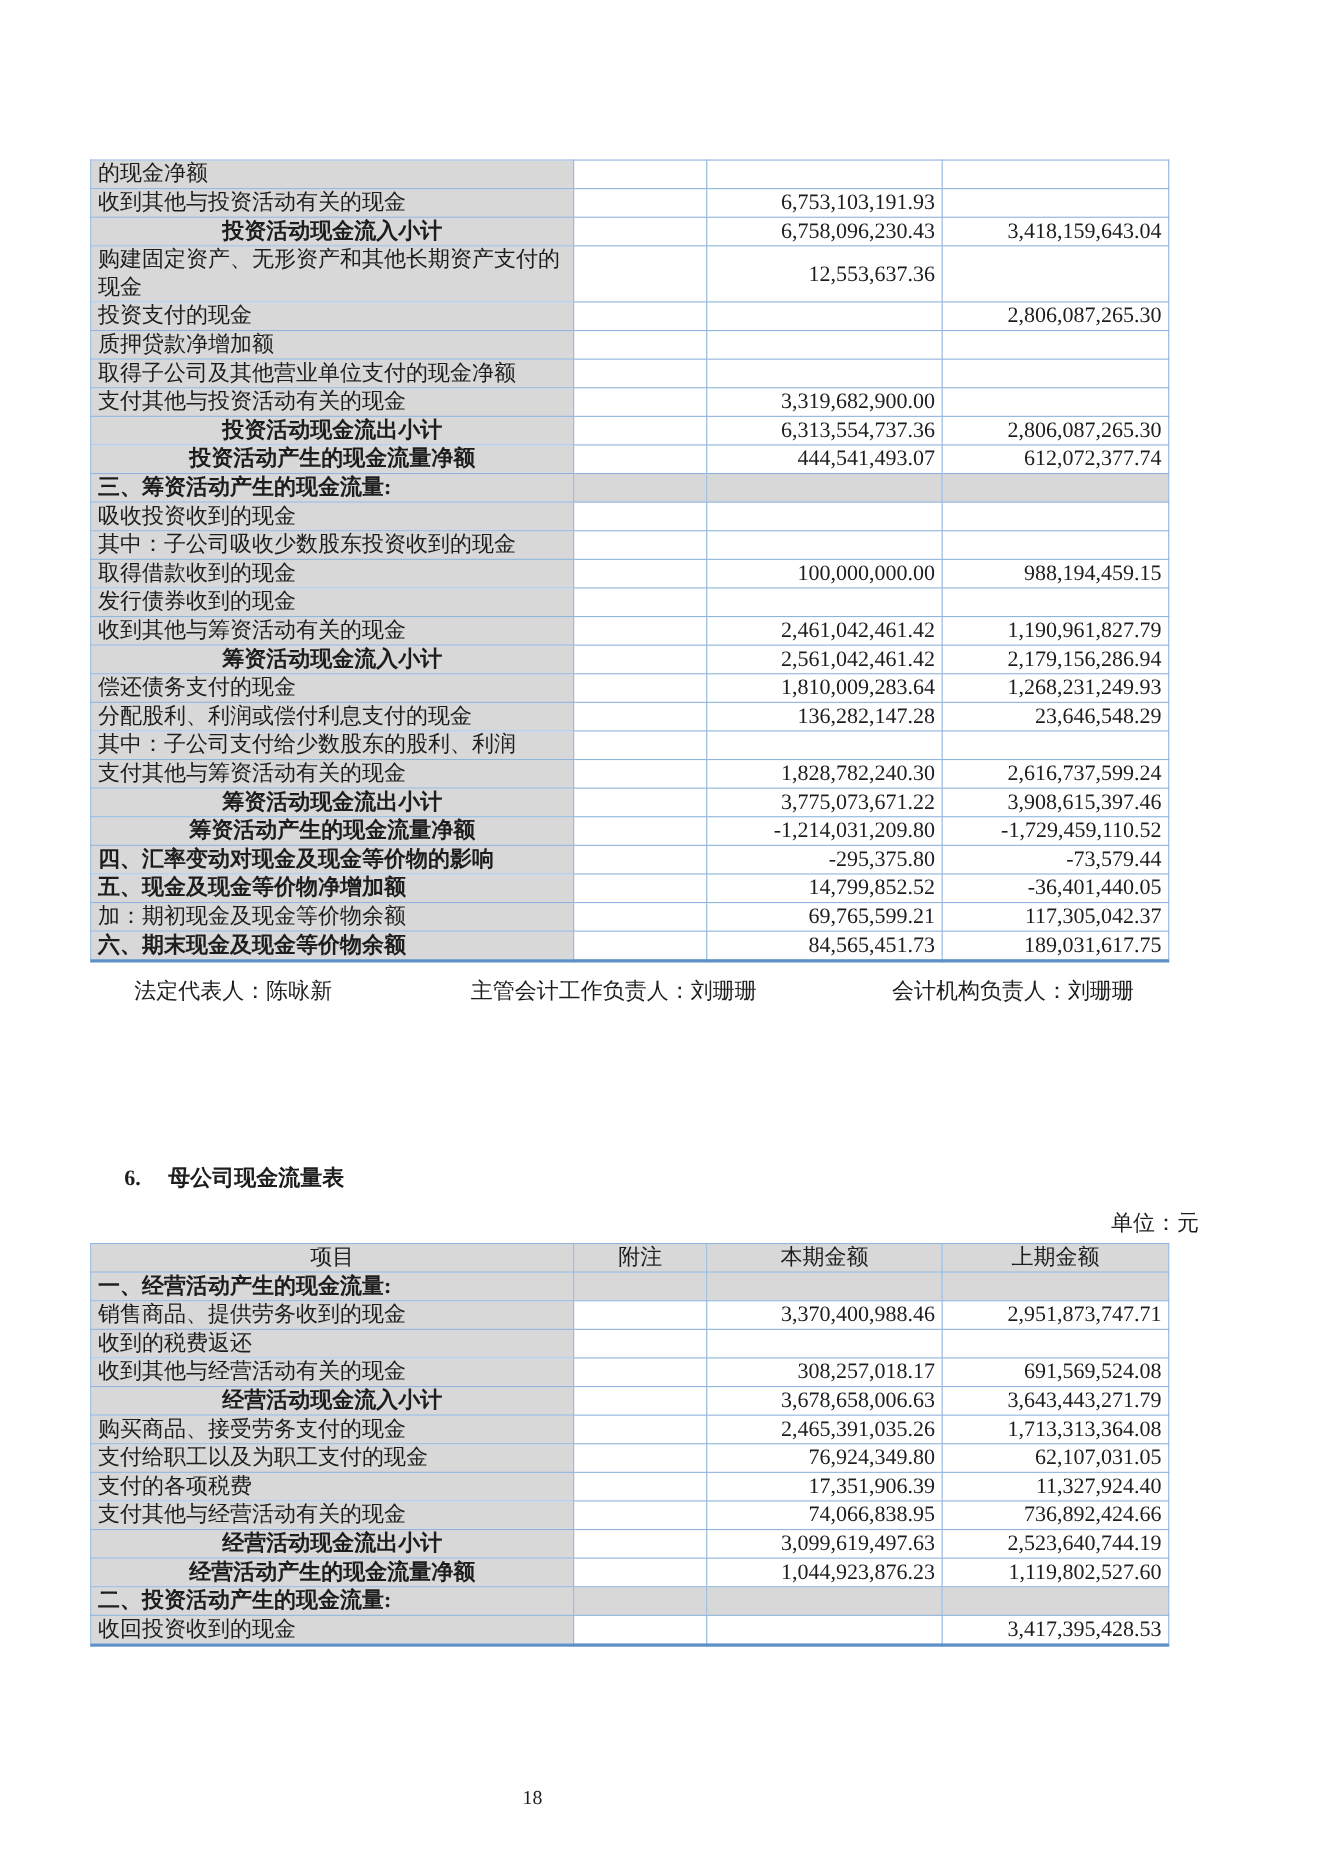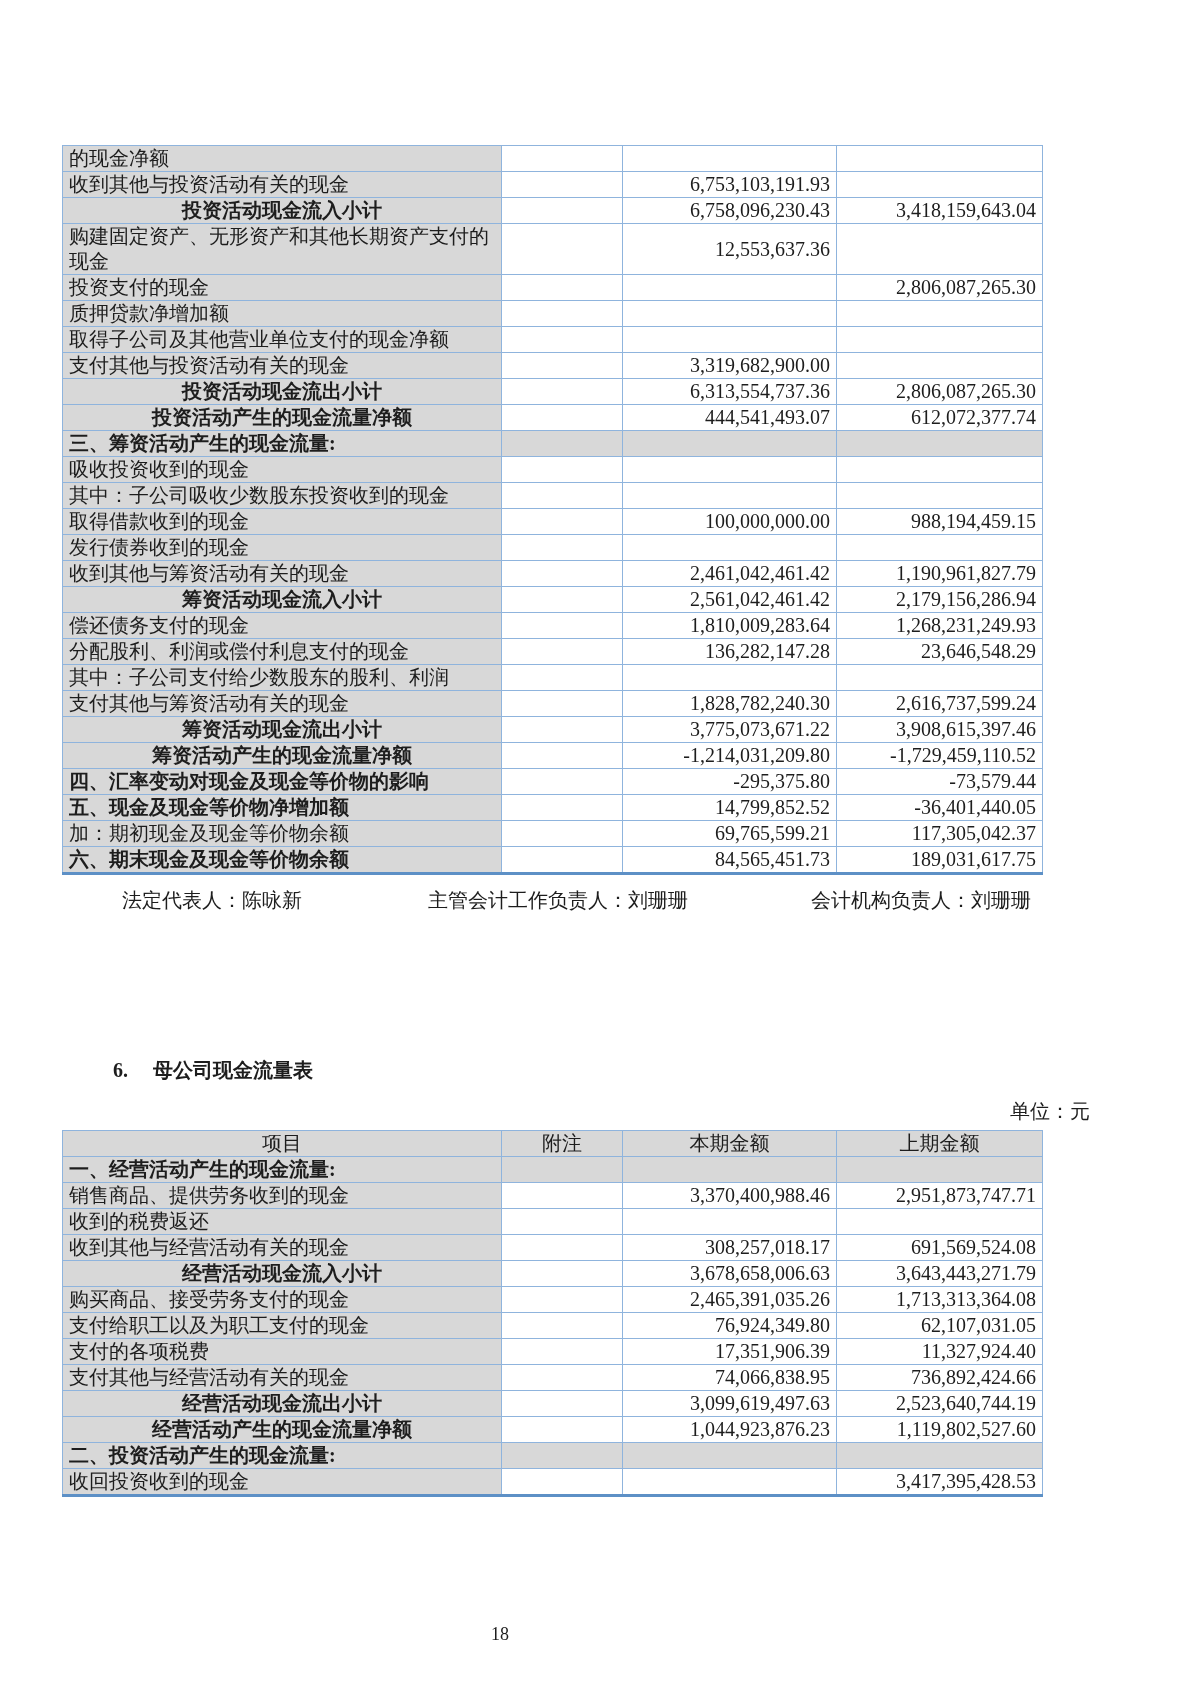--- a/index.html
+++ b/index.html
@@ -1,21 +1,21 @@
 <!DOCTYPE html>
 <html><head>
 <meta charset="utf-8">
 <style>
   html,body{margin:0;padding:0;background:#ffffff;}
   .page{
     position:relative;width:1200px;height:1697px;background:#ffffff;
     font-family:"Liberation Serif","DejaVu Serif",serif;color:#1d1d1d;overflow:hidden;
   }
   .fin-table{
-    border-collapse:collapse;table-layout:fixed;width:980px;margin-left:62px;
+    border-collapse:collapse;table-layout:fixed;width:980px;margin-left:82px;
     border:1px solid #8fb4dd;border-bottom:3px solid #5d90c6;
   }
   .fin-table td,.fin-table th{
     border:1px solid #8fb4dd;font-size:20px;line-height:25px;height:25px;
     padding:0 6px;vertical-align:middle;overflow:hidden;word-break:break-all;
   }
   .c-label{background:#d8d8d8;text-align:left;}
   .c-note{background:#ffffff;}
   .c-num{background:#ffffff;text-align:right;padding-right:8px;}
   tr.item .c-label{font-weight:normal;}
@@ -25,21 +25,21 @@
   tr.section-num .c-label{font-weight:bold;}
   thead th{background:#d8d8d8;font-weight:normal;text-align:center;border-bottom:2px solid #5d90c6;}
   .t1{margin-top:145px;}
   .t2{margin-top:5px;}
   .signatures{position:relative;margin-left:110px;width:980px;height:26px;margin-top:12px;font-size:20px;}
   .signatures span{position:absolute;top:0;white-space:nowrap;}
   .sig-1{left:12px;} .sig-2{left:318px;} .sig-3{left:701px;}
   .section-heading{margin:144px 0 0 113px;font-size:20px;font-weight:bold;}
   .section-heading .sec-num{display:inline-block;width:40px;font-weight:bold;}
   .unit-label{width:980px;margin-left:110px;margin-top:14px;text-align:right;font-size:20px;}
-  .page-number{position:absolute;top:1624px;left:0;width:968px;text-align:center;font-size:18px;padding-left:16px;}
+  .page-number{position:absolute;top:1624px;left:0;width:968px;text-align:center;font-size:18px;}
 </style>
 </head>
 <body>
 
 <div class="page">
 
   <table class="fin-table t1">
     <colgroup>
       <col style="width:439px">
         <col style="width:121px">

